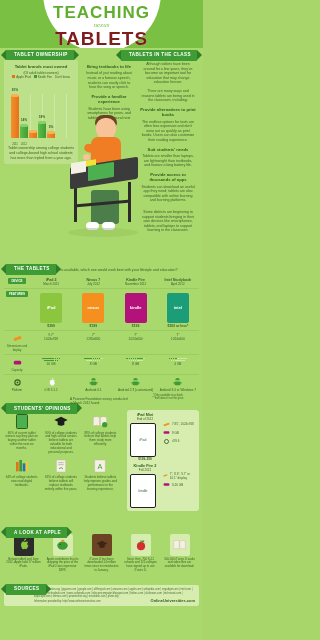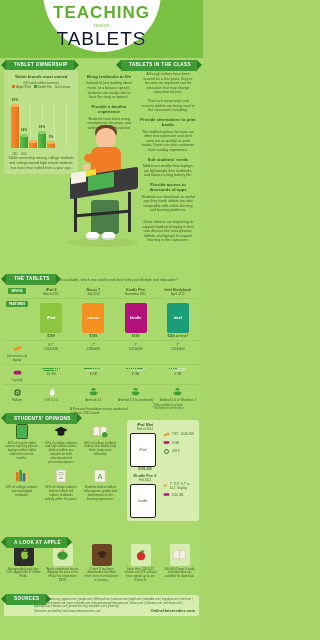--- a/index.html
+++ b/index.html
@@ -6,37 +6,37 @@
   body {
     width: 203px; height: 640px;
     font-family: "Liberation Sans", sans-serif;
     background: #a8d66a;
     overflow: hidden;
     position: relative;
   }
   .page { width: 203px; height: 640px; position: relative; background: #a9d86c; }
 
   
-  .header { position: relative; height: 58px; background: #7ac143; overflow: hidden; }
+  .header { position: relative; height: 48px; background: #7ac143; overflow: hidden; }
   .hdr-arc {
     position: absolute; left: 50%; transform: translateX(-50%);
     top: -44px; width: 118px; height: 96px; border-radius: 0 0 60px 60px;
     background: #ffffff;
   }
   .hdr-text { position: absolute; top: 4px; left: 0; width: 203px; text-align: center; }
   .t-teaching {
     font-size: 17px; font-weight: bold; color: #5fae2e; letter-spacing: 1px;
     line-height: 17px; font-family: "Liberation Sans", sans-serif;
   }
   .t-with {
     font-size: 7px; color: #7ac143; font-style: italic;
     font-family: "Liberation Serif", serif; line-height: 8px;
   }
   .t-tablets {
-    font-size: 19px; font-weight: normal; color: #0f172a; letter-spacing: 1px;
+    font-size: 19px; font-weight: bold; color: #7f1d1d; letter-spacing: 1px;
     line-height: 20px; text-shadow: 0 0 0 #fff;
   }
 
   
   .ribbon {
     position: relative; display: inline-block;
     background: #3f9c35; color: #fff;
     font-size: 4.6px; font-weight: bold; letter-spacing: .4px;
     padding: 2.5px 6px 2.5px 8px; height: 11px; line-height: 6px;
     white-space: nowrap;

